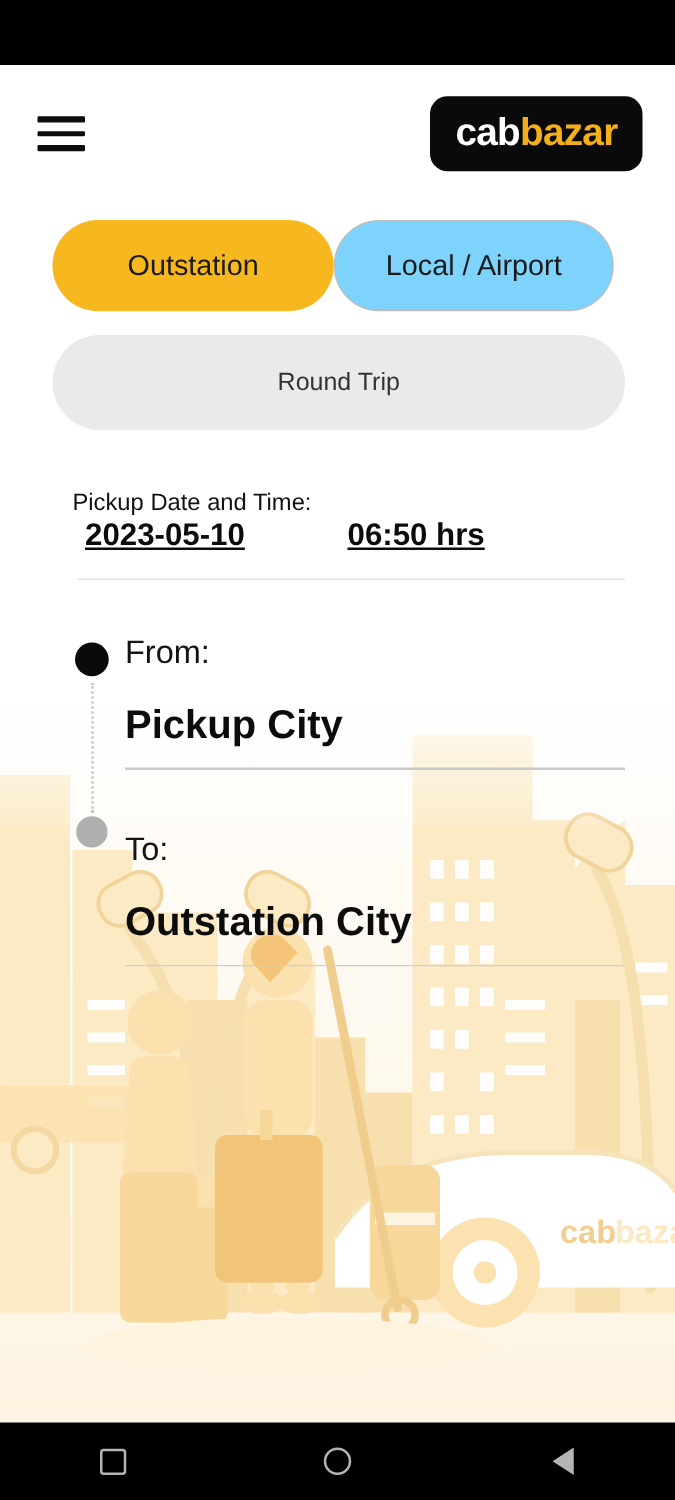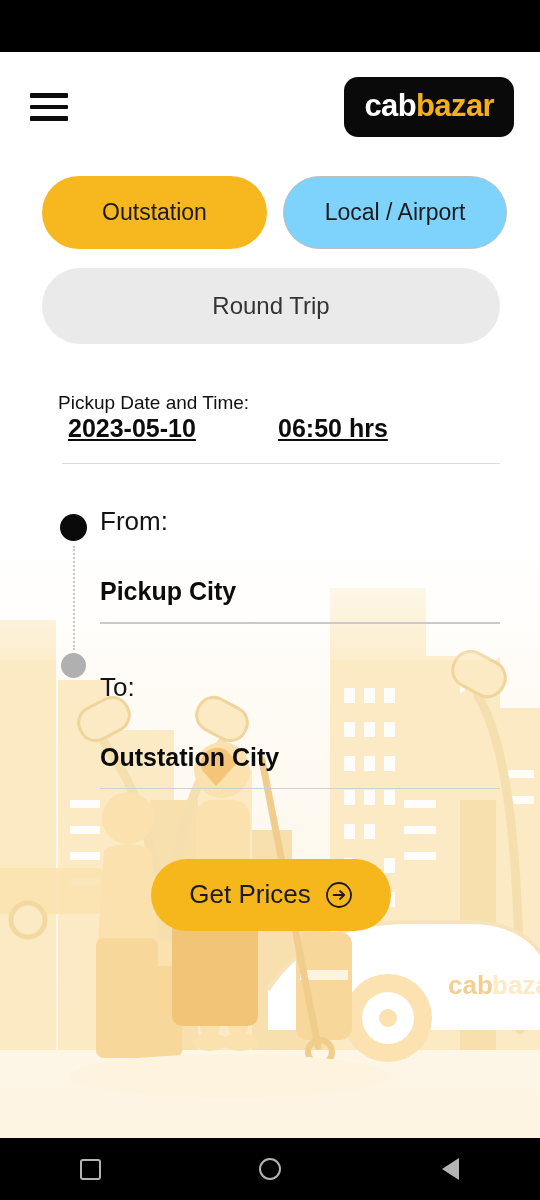--- a/index.html
+++ b/index.html
@@ -77,21 +77,21 @@
     background: #0a0a0a;
     border-radius: 14px;
     padding: 11px 20px 13px;
     display: flex; align-items: baseline;
     letter-spacing: -0.6px;
   }
   .logo .cab { color: #ffffff; font-size: 31px; font-weight: bold; }
   .logo .bazar { color: #f5b019; font-size: 31px; font-weight: bold; }
 
   
-  .service-row { display: flex; gap: 16px; padding: 14px 30px 0 42px; }
+  .service-row { display: flex; padding: 14px 30px 0 42px; }
   .pill {
     border-radius: 999px;
     font-size: 23px;
     display: flex; align-items: center; justify-content: center;
     cursor: pointer;
     height: 73px;
   }
   .pill-outstation { width: 225px; background: #f7b81f; color: #1a1a1a; }
   .pill-local { width: 224px; background: #7dd3fc; color: #1a1a1a; border: 1.6px solid #bdbdbd; }
 
@@ -100,21 +100,21 @@
     margin: 19px 40px 0 42px;
     height: 76px;
     background: #eaeaea;
     border-radius: 999px;
     display: flex; align-items: center;
     position: relative;
   }
   .seg-item {
     flex: 1; height: 76px;
     display: flex; align-items: center; justify-content: center;
-    font-size: 24px; color: #333333;
+    font-size: 20px; color: #333333;
     cursor: pointer;
     border-radius: 999px;
   }
   .seg-item.active {
     background: #0a0a0a;
     color: #f5b019;
     font-weight: bold;
   }
 
   
@@ -159,22 +159,22 @@
     background: #b0b0b0;
   }
   .dot-line {
     position: absolute; left: 19px; top: 32px;
     width: 0; height: 104px;
     border-left: 2px dotted #c8c8c8;
   }
   .field-block { padding-left: 58px; }
   .field-label { font-size: 26px; color: #141414; }
   .field-value {
-    font-size: 25px; font-weight: bold; color: #0c0c0c;
-    margin-top: 40px;
+    font-size: 32px; font-weight: bold; color: #0c0c0c;
+    margin-top: 24px;
   }
   .field-underline {
     height: 1.3px; background: #c9c9c9;
     margin-top: 16px;
   }
   .field-block.to { margin-top: 48px; }
   .field-block.to .field-underline { background: #cfcfcf; }
 
   
   .cta-wrap { display: flex; justify-content: center; margin-top: 70px; position: relative; z-index: 12; }
@@ -362,31 +362,20 @@
           <div class="field-underline"></div>
         </div>
 
         <div class="field-block to">
           <div class="field-label">To:</div>
           <div class="field-value">Outstation City</div>
           <div class="field-underline"></div>
         </div>
       </div>
 
-      <div class="cta-wrap">
-        <button class="cta">
-          <span>Get Prices</span>
-          <span class="arrow-ic">
-            <svg width="28" height="28" viewBox="0 0 28 28">
-              <circle cx="14" cy="14" r="12" fill="none" stroke="#1b1b1b" stroke-width="1.8"></circle>
-              <path d="M8.5,14 L19,14 M15,10 L19.2,14 L15,18" fill="none" stroke="#1b1b1b" stroke-width="1.8" stroke-linecap="round" stroke-linejoin="round"></path>
-            </svg>
-          </span>
-        </button>
-      </div>
 
     </div>
   </div>
 
   <div class="nav-bar">
     <div class="nav-btn">
         <div class="nav-square"></div>
       </div>
     <div class="nav-btn">
         <div class="nav-circle"></div>

